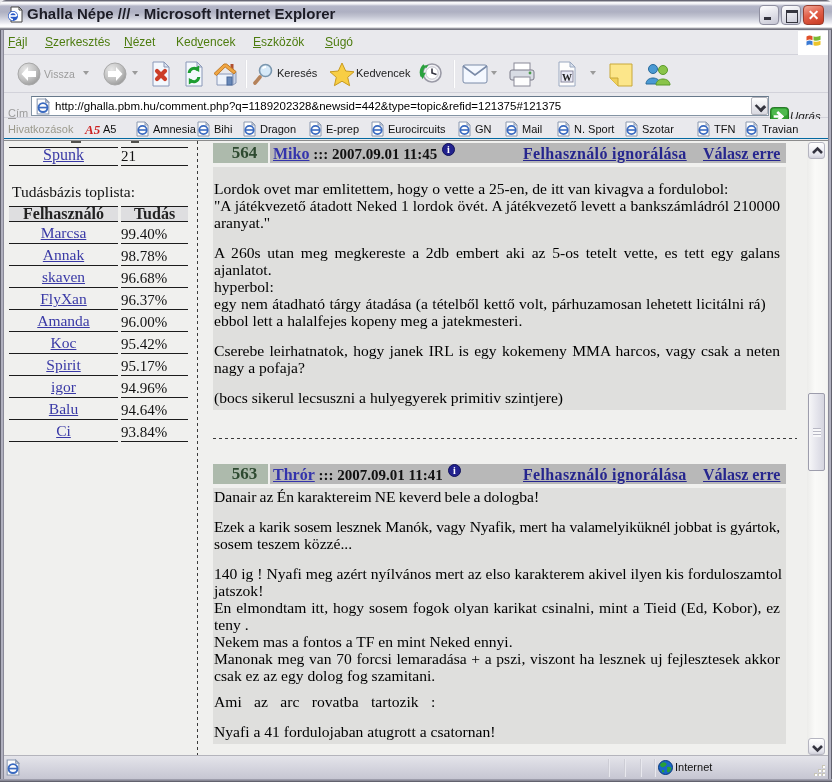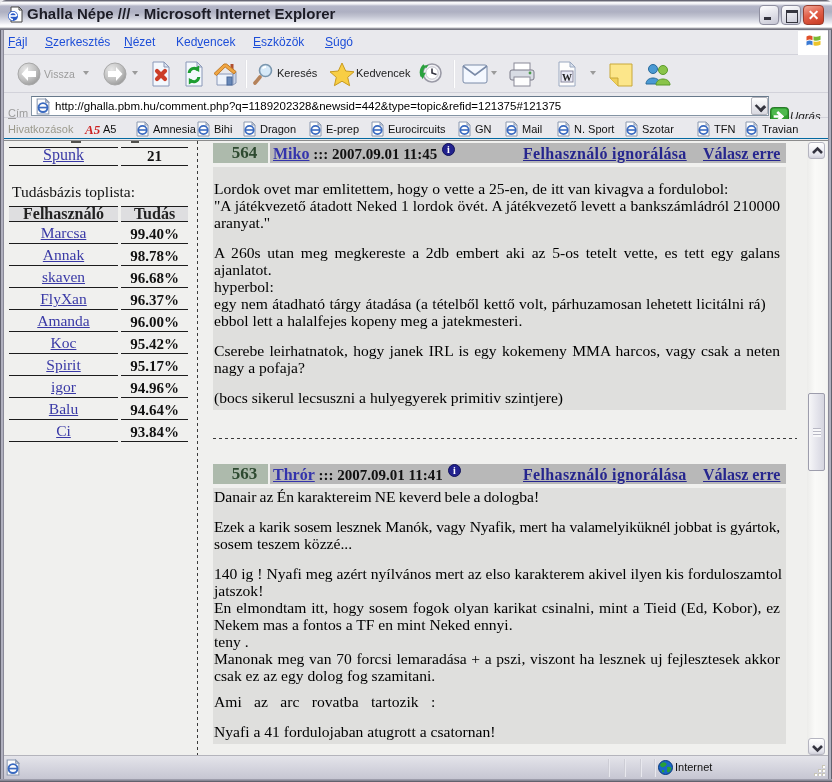--- a/index.html
+++ b/index.html
@@ -17,21 +17,21 @@
 #btnclose{left:803px;width:21px;background:linear-gradient(160deg,#f0a898 0%,#e2604a 45%,#c83a22 100%);border-color:#9a3c2c;}
 #btnmin:after{content:"";position:absolute;left:4px;bottom:4px;width:7px;height:3px;background:#34343e;}
 #btnmax:after{content:"";position:absolute;left:4px;top:4px;width:10px;height:9px;border:1.5px solid #34343e;border-top-width:3px;}
 #btnclose:after{content:"\2715";position:absolute;left:0;top:0;width:100%;text-align:center;font-size:14px;font-weight:bold;color:#fff;line-height:19px;}
 .sideborder{position:absolute;top:30px;width:4px;height:749px;background:linear-gradient(90deg,#62626e 0,#62626e 1px,#b0b0be 1px,#b0b0be 3px,#8a8a98 3px,#8a8a98 4px);}
 #borderL{left:0;}
 #borderR{left:828px;background:linear-gradient(90deg,#8a8a98 0,#8a8a98 1px,#b0b0be 1px,#b0b0be 3px,#62626e 3px,#62626e 4px);}
 #borderB{position:absolute;left:0;top:779px;width:832px;height:3px;background:linear-gradient(180deg,#8a8a98 0,#b0b0be 1px,#62626e 2px);}
 
 #menubar{position:absolute;left:4px;top:30px;width:824px;height:25px;background:#e9e9ed;border-bottom:1px solid #d2d2da;}
-#menubar .mi{position:absolute;top:5px;font-size:12px;color:#1d4ed8;}
+#menubar .mi{position:absolute;top:5px;font-size:12px;color:#4d7c0f;}
 #winlogo{position:absolute;right:0px;top:1px;width:30px;height:24px;background:#fff;text-align:center;}
 
 #toolbar{position:absolute;left:4px;top:56px;width:824px;height:37px;background:#e9e9ed;border-bottom:1px solid #d2d2da;}
 .tsep{position:absolute;top:4px;width:2px;height:28px;background:linear-gradient(90deg,#c9c9d2 0,#ffffff 1px);}
 .tlabel{font-size:11px;color:#9c9c9c;}
 .tlabel2{font-size:11px;color:#222;}
 .drop{width:0;height:0;border-left:3px solid transparent;border-right:3px solid transparent;border-top:4px solid #9a9a9a;display:inline-block;}
 
 #addrbar{position:absolute;left:4px;top:94px;width:824px;height:24px;background:#e9e9ed;border-bottom:1px solid #d2d2da;}
 #addrlabel{position:absolute;left:4px;top:5px;font-size:11px;color:#9b9b9b;margin-top:8px;}
@@ -42,21 +42,21 @@
 #gobox{position:absolute;left:766px;top:12px;width:56px;height:21px;font-style:italic;}
 #golabel{position:absolute;left:20px;top:4px;font-size:11.5px;color:#222;}
 
 #linksbar{position:absolute;left:4px;top:119px;width:824px;height:20px;background:#e9e9ed;border-bottom:1px solid #0369a1;}
 
 #content{position:absolute;left:4px;top:140px;width:824px;height:615px;background:#f0f0ee;overflow:hidden;border-top:1px solid #8c8c8c;}
 #vdash{position:absolute;left:193px;top:0;width:1px;height:615px;background:repeating-linear-gradient(180deg,#3a3a3a 0,#3a3a3a 3px,transparent 3px,transparent 6px);}
 
 .hline{position:absolute;height:1px;background:#1c1c1c;}
 .sname{text-align:center;font-family:"Liberation Serif",serif;font-size:15.5px;}
-.spct{text-align:center;font-family:"Liberation Serif",serif;font-size:15px;font-weight:bold;color:#111;}
+.spct{text-align:left;font-family:"Liberation Serif",serif;font-size:15px;font-weight:normal;color:#111;}
 .shead{text-align:center;font-family:"Liberation Serif",serif;font-size:16px;font-weight:bold;color:#222;line-height:15px;}
 a.sblink{color:#3939a6;text-decoration:underline;}
 
 .postnum{position:absolute;left:209px;width:55px;height:20px;background:#adbaac;color:#2e4a30;
  font-family:"Liberation Serif",serif;font-size:17px;font-weight:bold;text-align:center;text-indent:8px;line-height:20px;}
 .posthead{position:absolute;left:266px;width:516px;height:20px;background:#b8b8b8;font-family:"Liberation Serif",serif;}
 .pbody{position:absolute;left:209px;width:573px;background:#dfdfdd;color:#000;
  font-family:"Liberation Serif",serif;font-size:15.6px;line-height:17px;padding:0px 6px 4px 1px;}
 .pbody .j{text-align:justify;text-align-last:justify;white-space:nowrap;}
 .pbody .gap{height:13px;}
@@ -405,22 +405,22 @@
   <a class="hlink" style="left:699px;top:325px" href="#v">Válasz erre</a>
   <div class="pbody" style="top:347px;padding-top:0px">
     <div style="word-spacing:-0.7px">Danair az Én karaktereim NE keverd bele a dologba!</div>
     <div class="gap"></div>
     <div class="j" style="letter-spacing:-0.2px">Ezek a karik sosem lesznek Manók, vagy Nyafik, mert ha valamelyiküknél jobbat is gyártok,</div>
     <div>sosem teszem közzé...</div>
     <div class="gap"></div>
     <div class="j">140 ig ! Nyafi meg azért nyílvános mert az elso karakterem akivel ilyen kis forduloszamtol</div>
     <div>jatszok!</div>
     <div class="j">En elmondtam itt, hogy sosem fogok olyan karikat csinalni, mint a Tieid (Ed, Kobor), ez</div>
+    <div>teny .</div>
     <div>Nekem mas a fontos a TF en mint Neked ennyi.</div>
-    <div>teny .</div>
     <div class="j">Manonak meg van 70 forcsi lemaradása + a pszi, viszont ha lesznek uj fejlesztesek akkor</div>
     <div>csak ez az egy dolog fog szamitani.</div>
     <div class="gap" style="height:9px"></div>
     <div style="word-spacing:8.5px">Ami az arc rovatba tartozik :</div>
     <div class="gap"></div>
     <div>Nyafi a 41 fordulojaban atugrott a csatornan!</div>
   </div>
 
   <div id="scroll">
     <div class="sbtn" style="top:1px">

